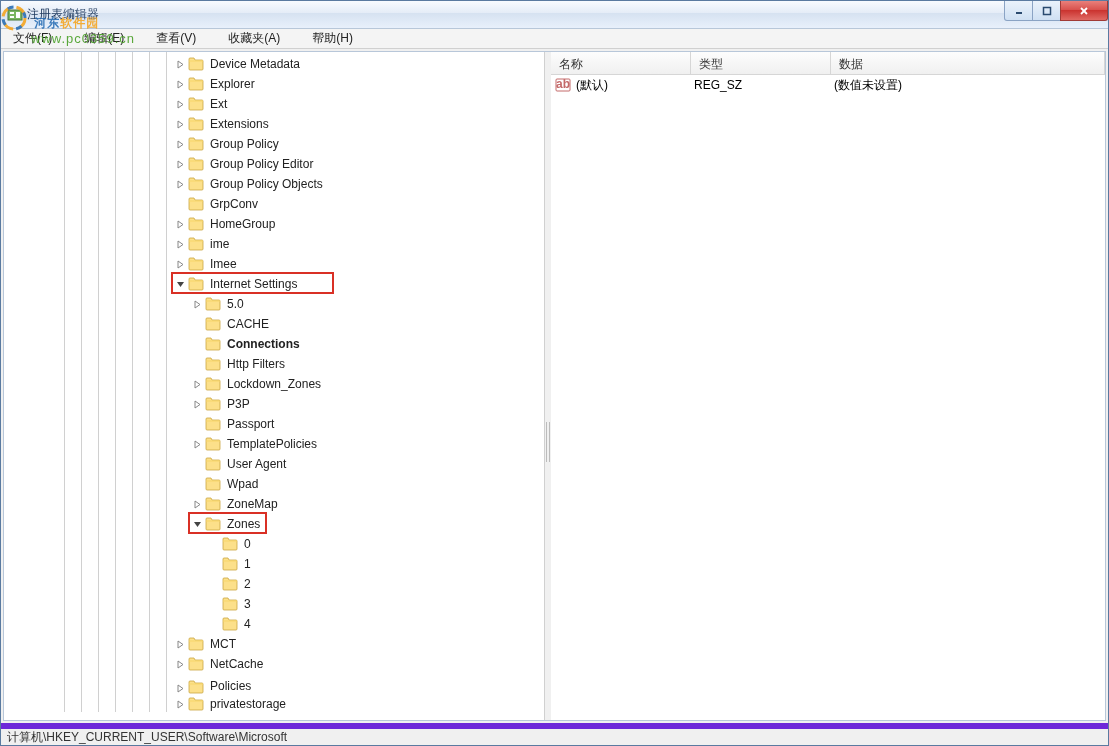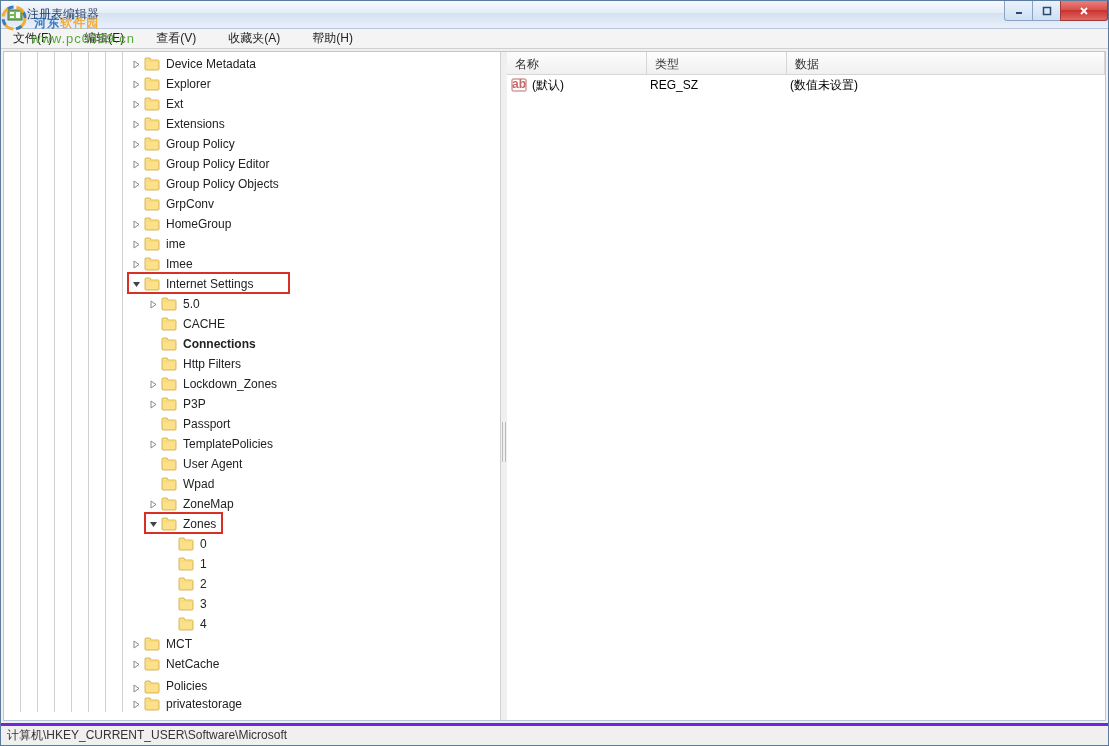--- a/index.html
+++ b/index.html
@@ -15,41 +15,41 @@
 .win-btn.close { width: 48px; background: linear-gradient(to bottom,#e9807b 0%,#d9534f 45%,#c9302c 46%,#e06a64 100%); border-color:#a03a36; border-bottom-right-radius:3px; }
 .win-btn.min { border-bottom-left-radius:3px; }
 .win-btn svg { width:10px; height:10px; }
 .win-btn.close svg { stroke:#fff; }
 
 .menubar { height: 20px; background: #f4f4f4; display: flex; align-items: center; padding: 0 4px; border-bottom: 1px solid #d0d0d0; gap: 16px; }
 .menubar .menu-item { padding: 2px 8px; color: #222; }
 
 .client { flex: 1; display: flex; background: #fff; border: 1px solid #b8c7d9; margin: 2px; position: relative; }
 
-.tree-pane { width: 497px; height: 100%; overflow: hidden; border-right: 1px solid #d0d0d0; position: relative; background:#fff; }
+.tree-pane { width: 497px; height: 100%; overflow: hidden; border-right: 1px solid #d0d0d0; position: relative; background:#fff;margin-left:44px; }
 .tree { padding: 2px 0 2px 0; position: relative; }
 .tree-row { height: 20px; display: flex; align-items: center; white-space: nowrap; position: relative; }
 .tree-row .toggle { width:11px; height:11px; display:inline-flex; align-items:center; justify-content:center; color:#6b6b6b; margin-right:2px; }
 .tree-row .toggle svg { width:9px; height:9px; }
 .tree-row .folder { width:16px; height:14px; margin-right:4px; display:inline-block; }
 .tree-row .label { color:#222; padding:1px 2px; }
 .highlight-box { position:absolute; border:2px solid #d93025; pointer-events:none; }
 
 .splitter { width:6px; background:#f0f0f0; cursor:col-resize; display:flex; align-items:center; justify-content:center; position:relative; }
 .splitter .grip { width:4px; height:40px; border-left:1px solid #bbb; border-right:1px solid #bbb; position:absolute; top:370px; }
 
 .list-pane { flex:1; background:#fff; display:flex; flex-direction:column; }
 .list-header { height:23px; display:flex; border-bottom:1px solid #d6d6d6; background:linear-gradient(to bottom,#fdfdfd,#f0f0f0); }
 .list-header .col { padding:4px 8px; border-right:1px solid #d6d6d6; color:#333; }
 .list-body { flex:1; }
 .list-row { height:20px; display:flex; align-items:center; padding-left:4px; }
 .list-row .val-icon { width:16px; height:16px; margin-right:1px; }
 .list-row .cell { padding:0 4px; }
 
-.statusbar { height:22px; background:#f0f0f0; border-top:3px solid #6d28d9; display:flex; align-items:center; padding:0 6px; color:#333; }
+.statusbar { height:22px; background:#f0f0f0; border-top:6px solid #6d28d9; display:flex; align-items:center; padding:0 6px; color:#333; }
 
 .watermark { position:absolute; top:4px; left:0px; z-index:50; pointer-events:none; opacity:0.9; }
 .watermark .logo-text { font-size:22px; font-weight:bold; color:#2a6fb5; letter-spacing:1px; }
 .watermark .logo-text .orange { color:#f5a623; }
 .watermark .url { font-size:13px; color:#4aa028; letter-spacing:1px; margin-top:-2px; padding-left:30px; }
 
 
 .guide { position:absolute; background:#d0d0d0; }
 </style>
 </head>

